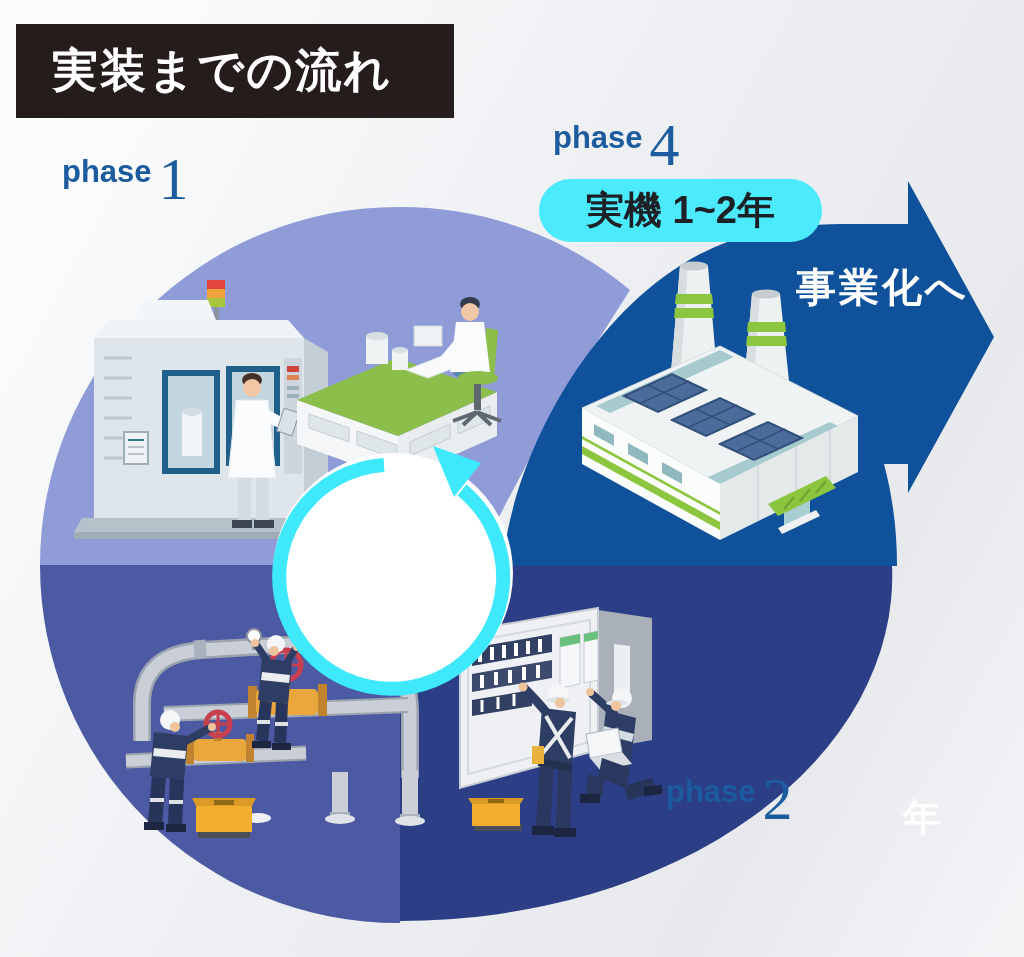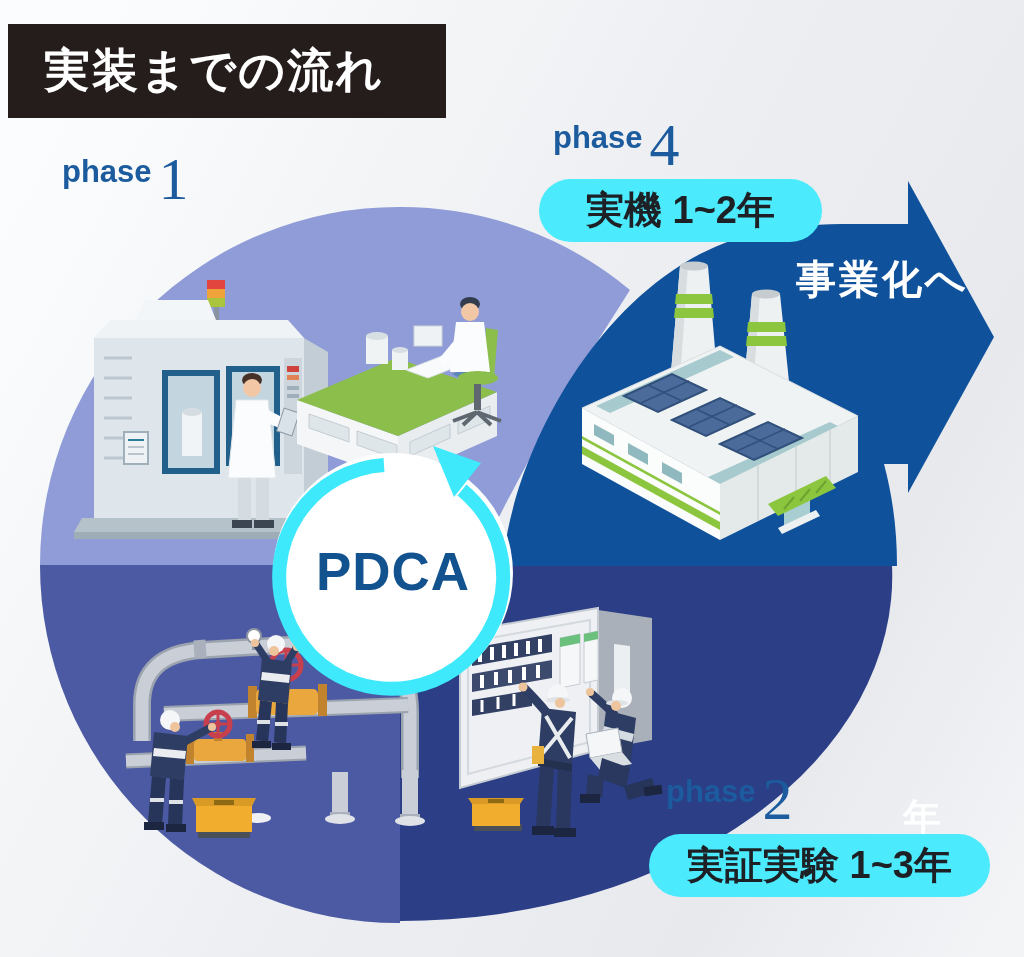--- a/index.html
+++ b/index.html
@@ -1,36 +1,36 @@
 <!DOCTYPE html>
 <html><head>
 <meta charset="utf-8">
 <style>
   html,body{margin:0;padding:0;}
   #stage{position:relative;width:1024px;height:957px;overflow:hidden;
          font-family:"Liberation Sans",sans-serif;
          background:linear-gradient(118deg,#fbfcfd 8%,#edeff2 48%,#e7e9ed 78%,#f4f5f7 100%);}
   .abs{position:absolute;}
   
-  #banner{left:8px;top:24px;width:438px;height:94px;background:#241d1b;display:flex;align-items:center;z-index:9;}
+  #banner{left:16px;top:24px;width:438px;height:94px;background:#241d1b;display:flex;align-items:center;z-index:9;}
   #banner .t{color:#ffffff;font-size:46px;font-weight:700;letter-spacing:2px;padding-left:36px;}
   
   svg.layer{position:absolute;left:0;top:0;}
   
   .phase-label{display:flex;align-items:flex-start;color:#1b5b9e;z-index:10;}
   .phase-word{font-size:31px;font-weight:700;line-height:1;margin-right:7px;padding-bottom:4px;}
   .phase-num{font-family:"Liberation Serif",serif;font-size:60px;line-height:.78;font-weight:400;}
   
   .badge{background:#4beafc;border-radius:32px;display:flex;align-items:center;justify-content:center;
          color:#1d2125;font-weight:700;z-index:10;}
   #badge1{left:52px;top:215px;width:292px;height:58px;font-size:35px;}
   #badge4{left:539px;top:179px;width:283px;height:63px;font-size:38px;}
   #badge2{left:649px;top:834px;width:341px;height:63px;font-size:38px;}
   
-  #outcome{left:796px;top:252px;width:180px;color:#ffffff;font-size:40px;font-weight:700;letter-spacing:3px;z-index:8;}
+  #outcome{left:796px;top:260px;width:180px;color:#ffffff;font-size:40px;font-weight:700;letter-spacing:3px;z-index:8;}
   #pdca{left:303px;top:541px;width:180px;text-align:center;color:#11528f;font-size:53px;font-weight:700;letter-spacing:1px;z-index:7;}
   #ghost-year{left:903px;top:792px;color:rgba(255,255,255,.95);font-size:38px;font-weight:700;z-index:6;}
   #phase1-label{left:62px;top:156px;}
   #phase4-label{left:553px;top:122px;}
   #phase2-label{left:666px;top:776px;}
 </style>
 </head>
 <body>
 
 <div id="stage">
@@ -347,19 +347,17 @@
   <div id="phase4-label" class="abs phase-label">
     <span class="phase-word">phase</span>
     <span class="phase-num">4</span>
   </div>
   <div id="badge4" class="abs badge">実機 1~2年</div>
 
   <div id="phase2-label" class="abs phase-label">
     <span class="phase-word">phase</span>
     <span class="phase-num">2</span>
   </div>
-  <div id="badge2" class="abs badge">実証実験 1~3年</div>
 
   <div id="ghost-year" class="abs">年</div>
   <div id="outcome" class="abs">事業化へ</div>
-  <div id="pdca" class="abs">PDCA</div>
 
 </div>
 
 </body></html>

